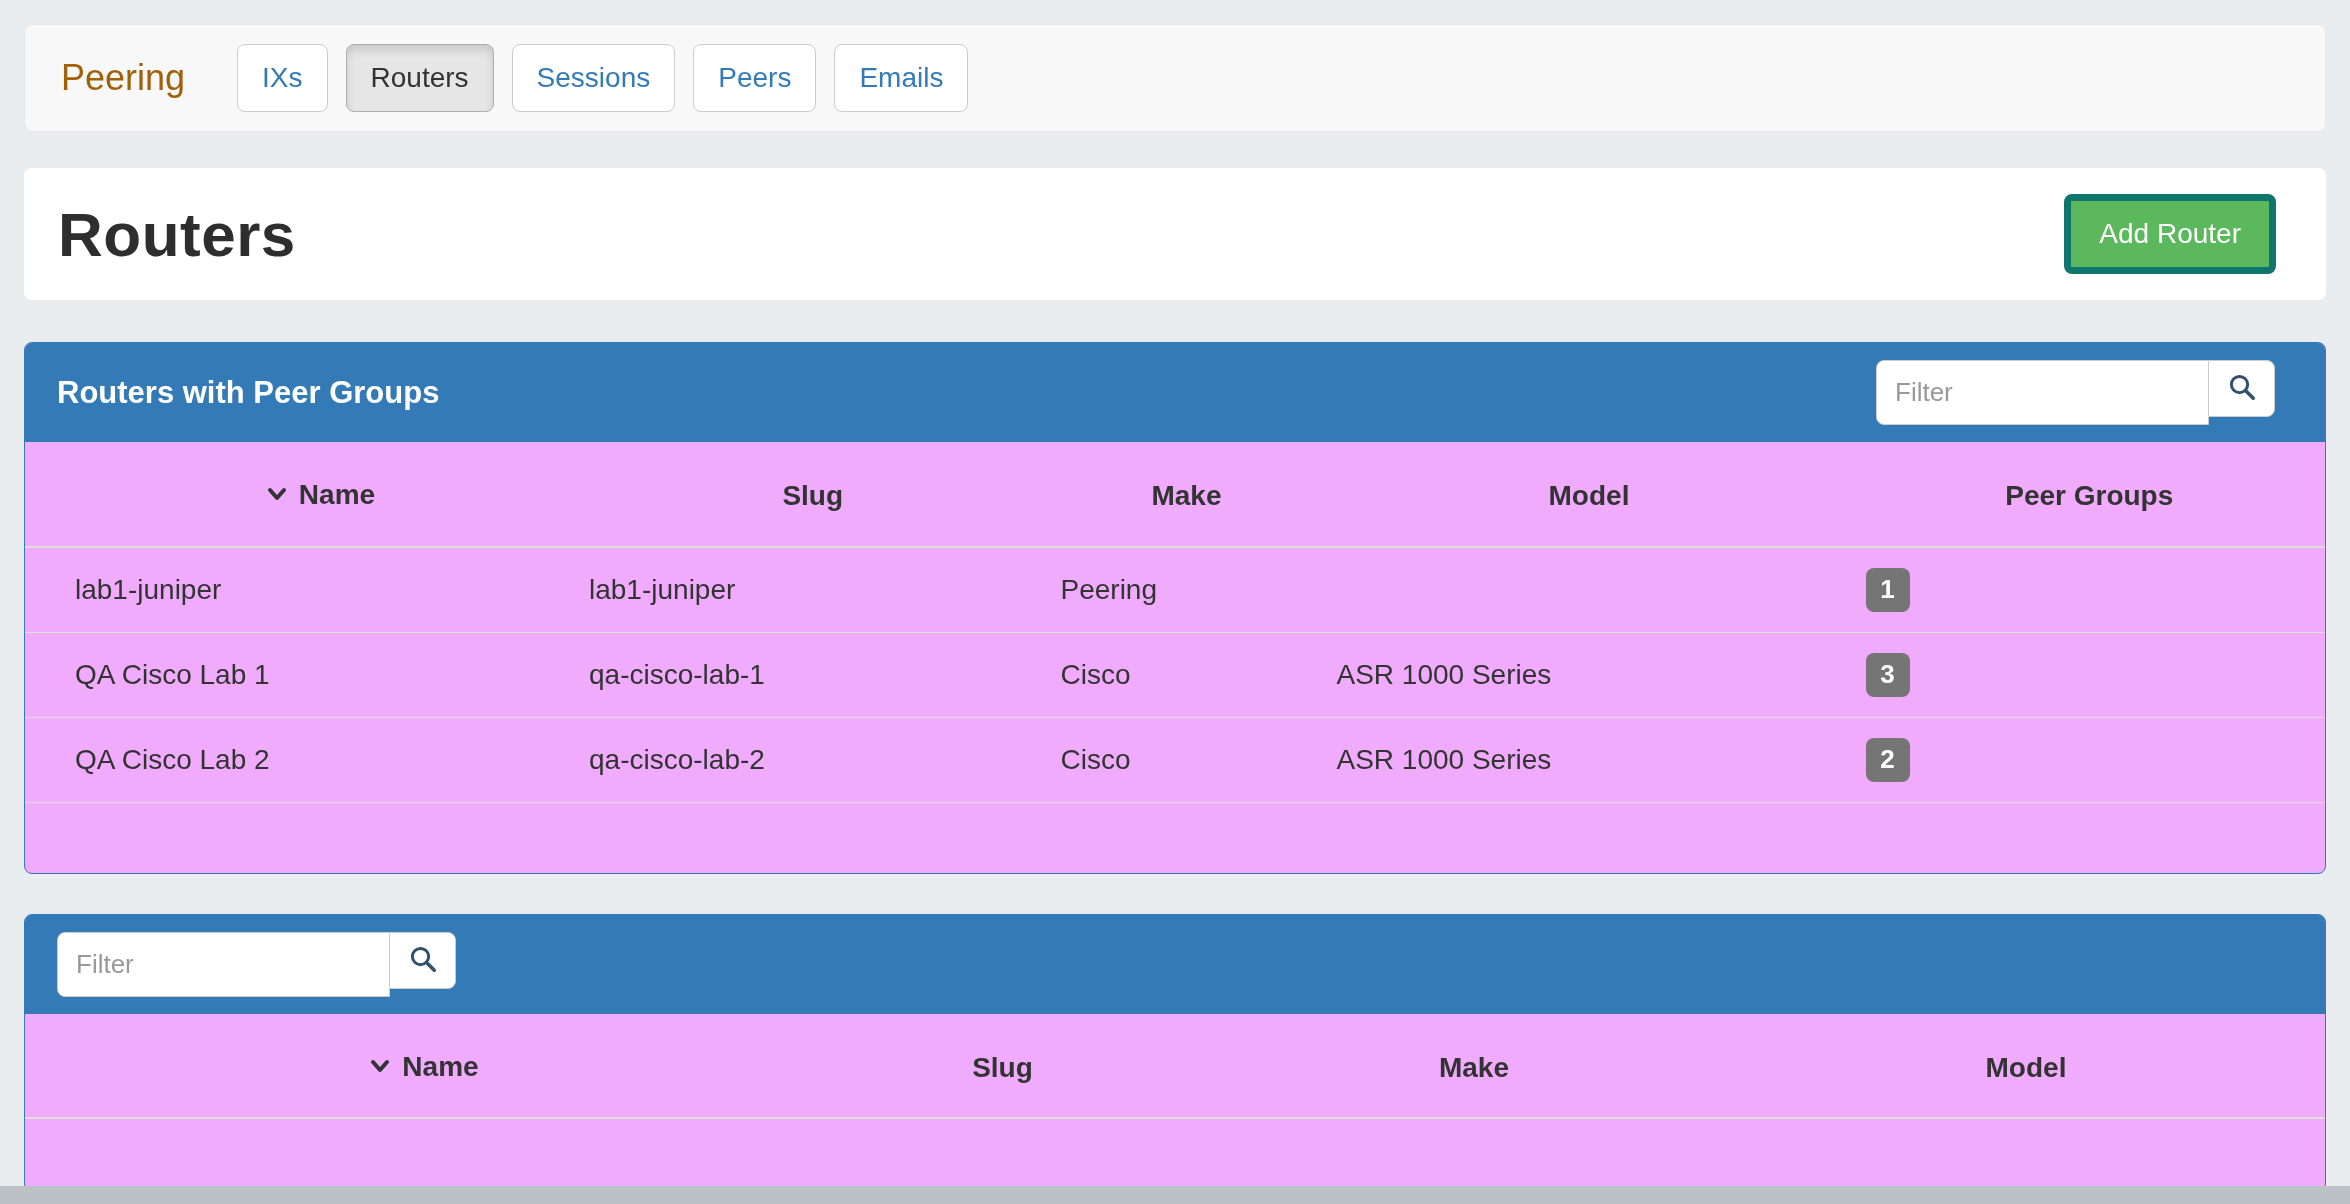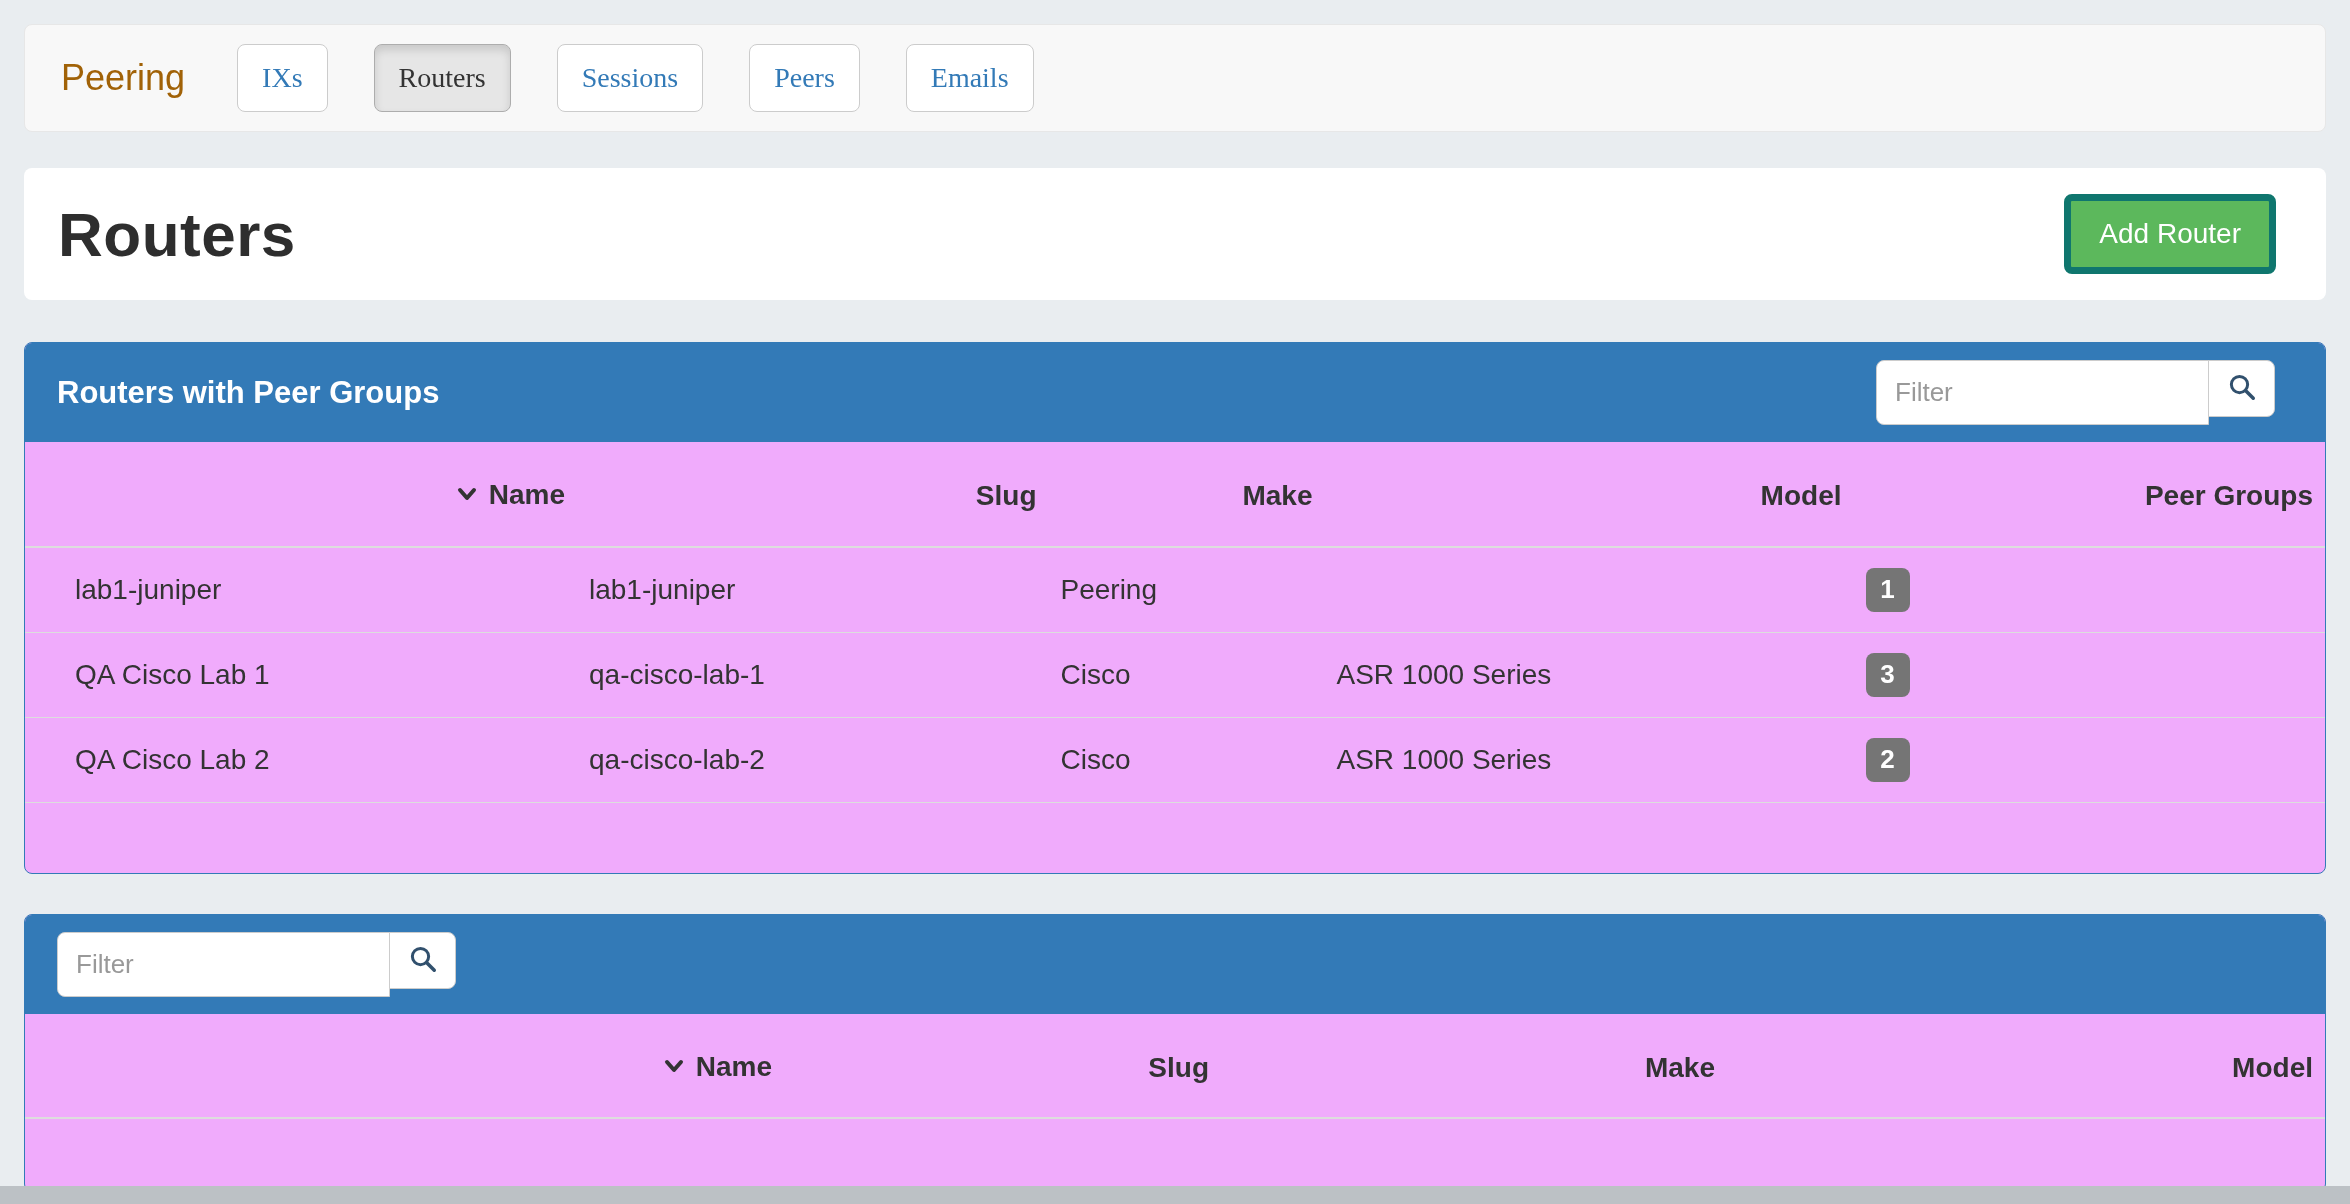--- a/index.html
+++ b/index.html
@@ -25,21 +25,21 @@
     align-items: center;
     padding: 0 36px;
     margin-bottom: 36px;
   }
   .brand {
     font-size: 36px;
     color: #a16207;
     text-decoration: none;
     margin-right: 52px;
   }
-  .nav-buttons { display: flex; gap: 46px; font-family: Liberation Serif, serif; }
+  .nav-buttons { display: flex; gap: 18px; }
   .nav-btn {
     font-family: inherit;
     font-size: 28px;
     line-height: 28px;
     color: #337ab7;
     background: #fff;
     border: 1px solid #ccc;
     border-radius: 8px;
     padding: 19px 24px;
     cursor: pointer;
@@ -122,21 +122,21 @@
     display: flex;
     align-items: center;
     justify-content: center;
     cursor: pointer;
     padding: 0;
   }
 
   
   table { width: 100%; border-collapse: collapse; font-size: 28px; line-height: 1.2; }
   th {
-    text-align: right;
+    text-align: center;
     font-weight: 700;
     padding: 36px 12px 32px;
     border-bottom: 2px solid #ddd;
     cursor: pointer;
     white-space: nowrap;
   }
   td { padding: 20px 12px; border-bottom: 1px solid #ddd; }
   th:first-child, td:first-child { padding-left: 50px; }
   .sort-icon { display: inline-block; margin-right: 10px; vertical-align: -2px; }
   .table-pad-1 { padding-bottom: 70px; }

